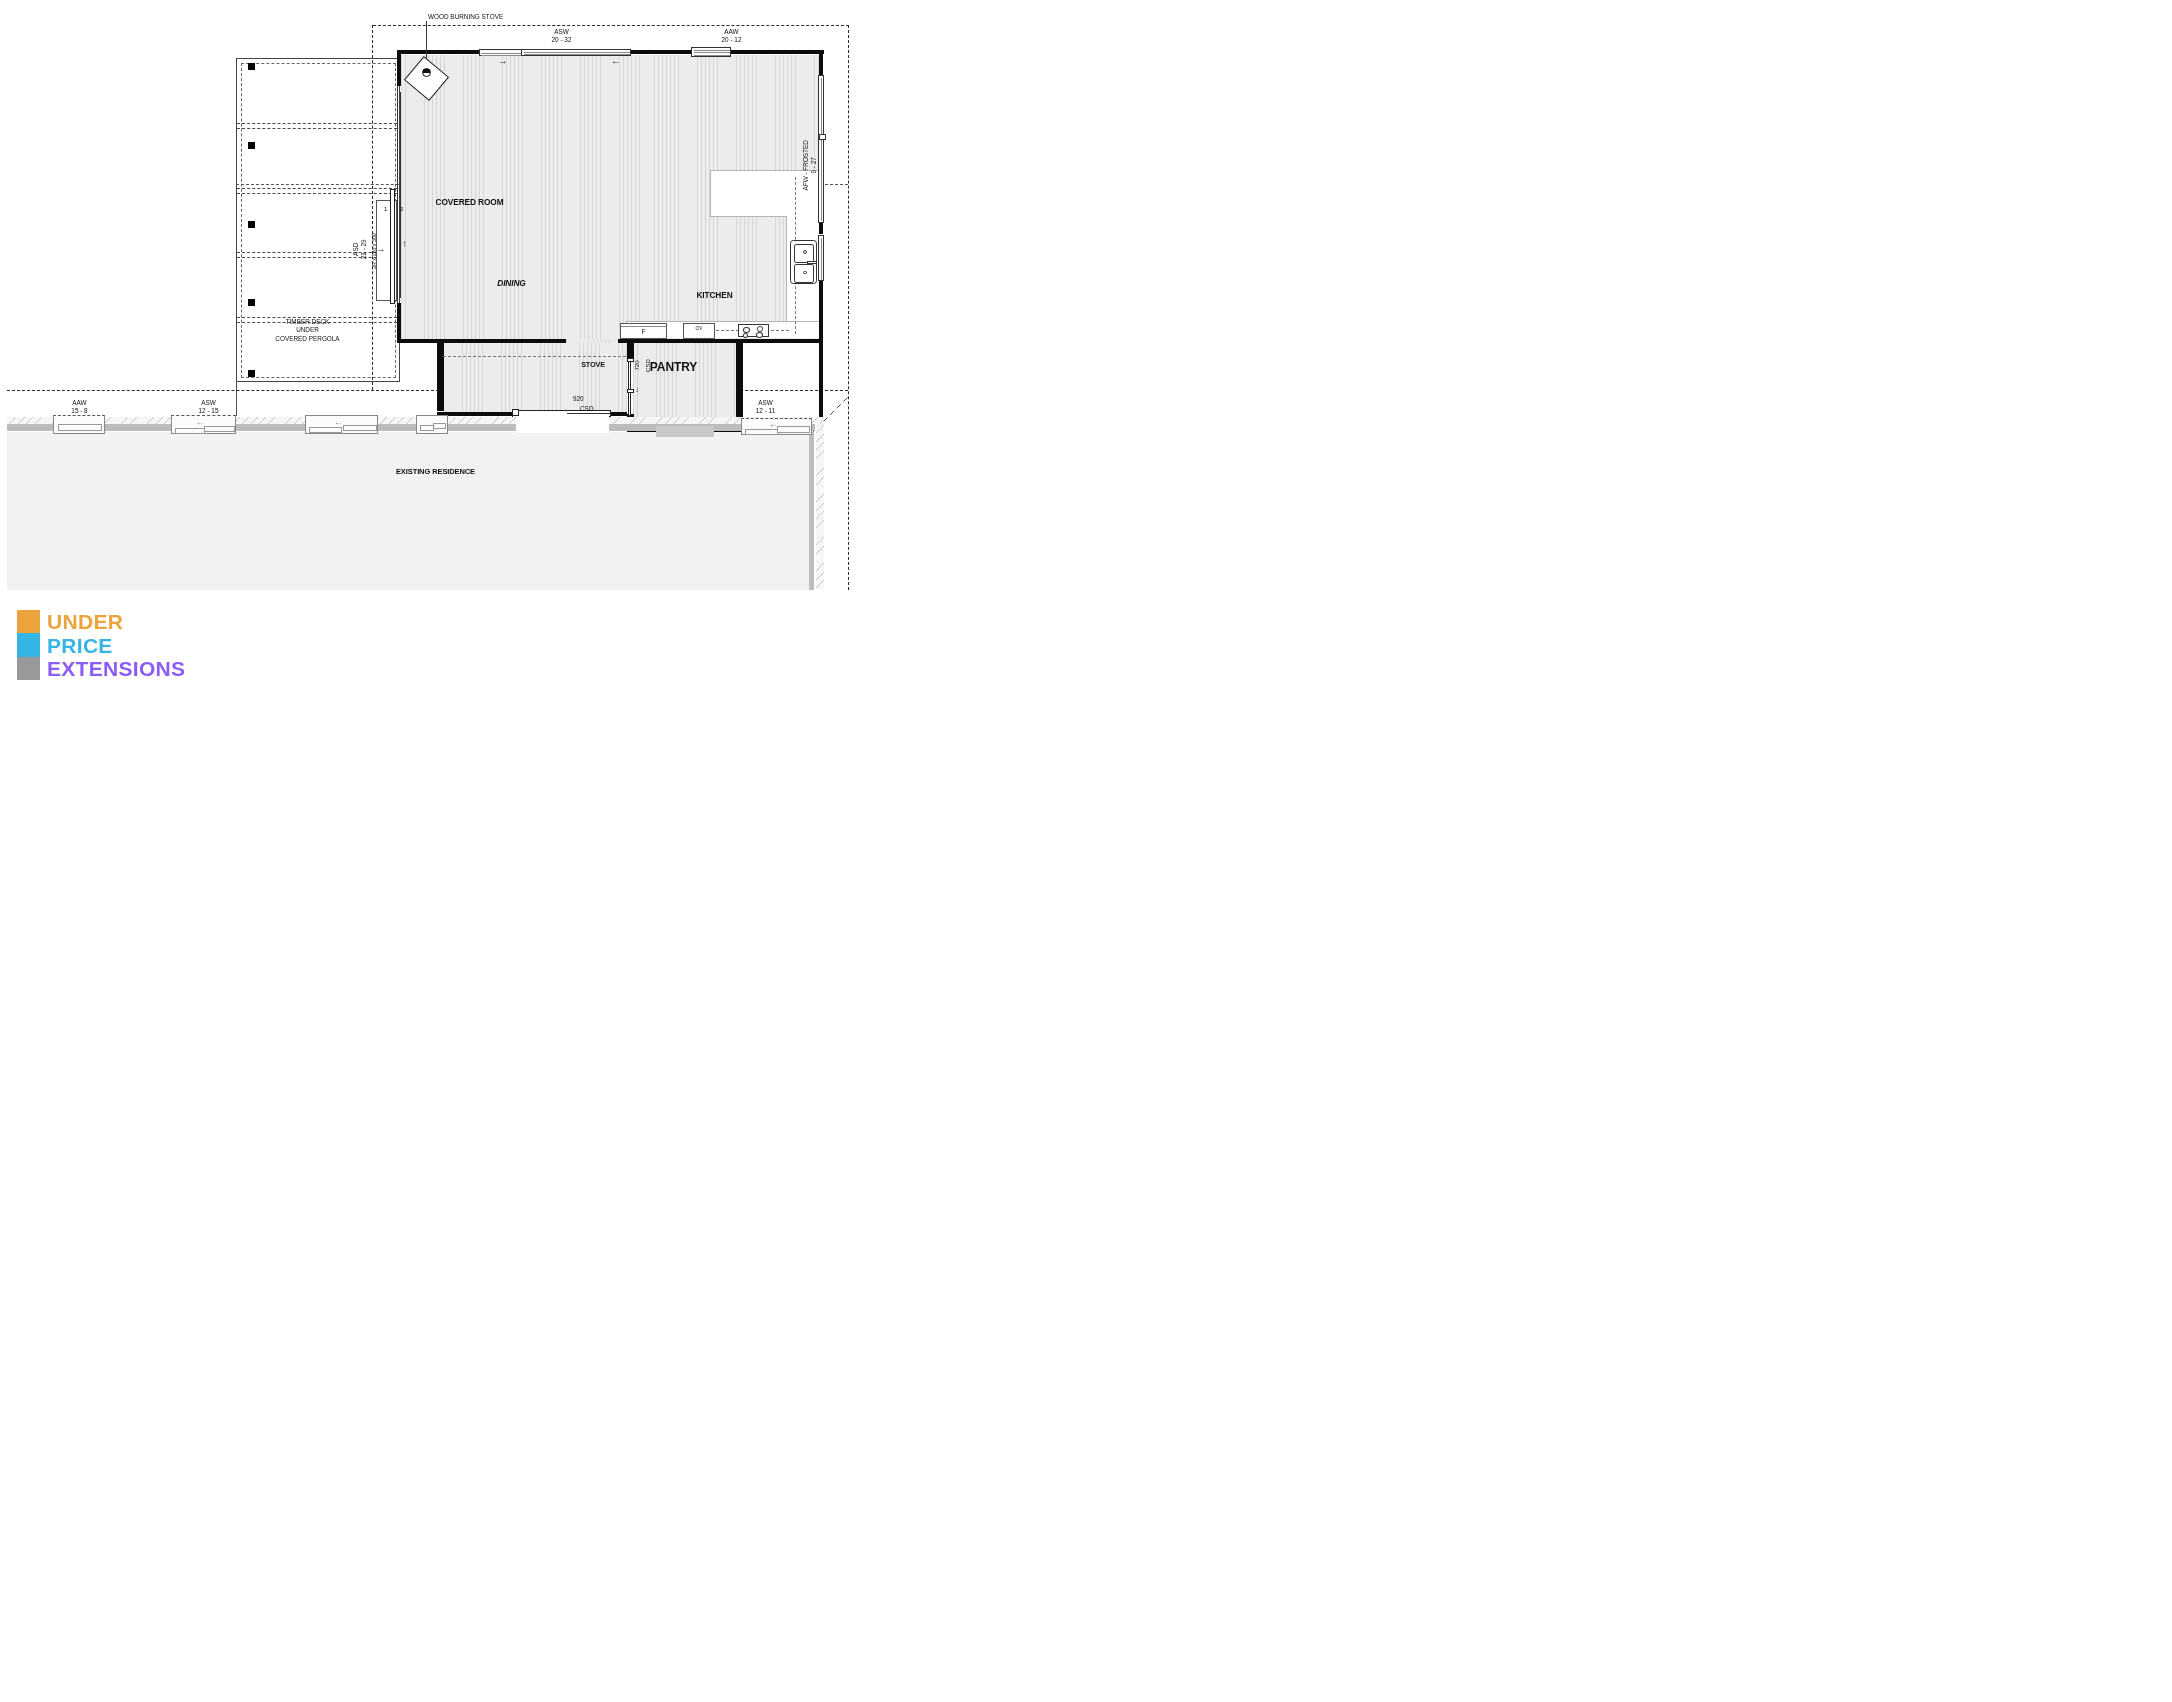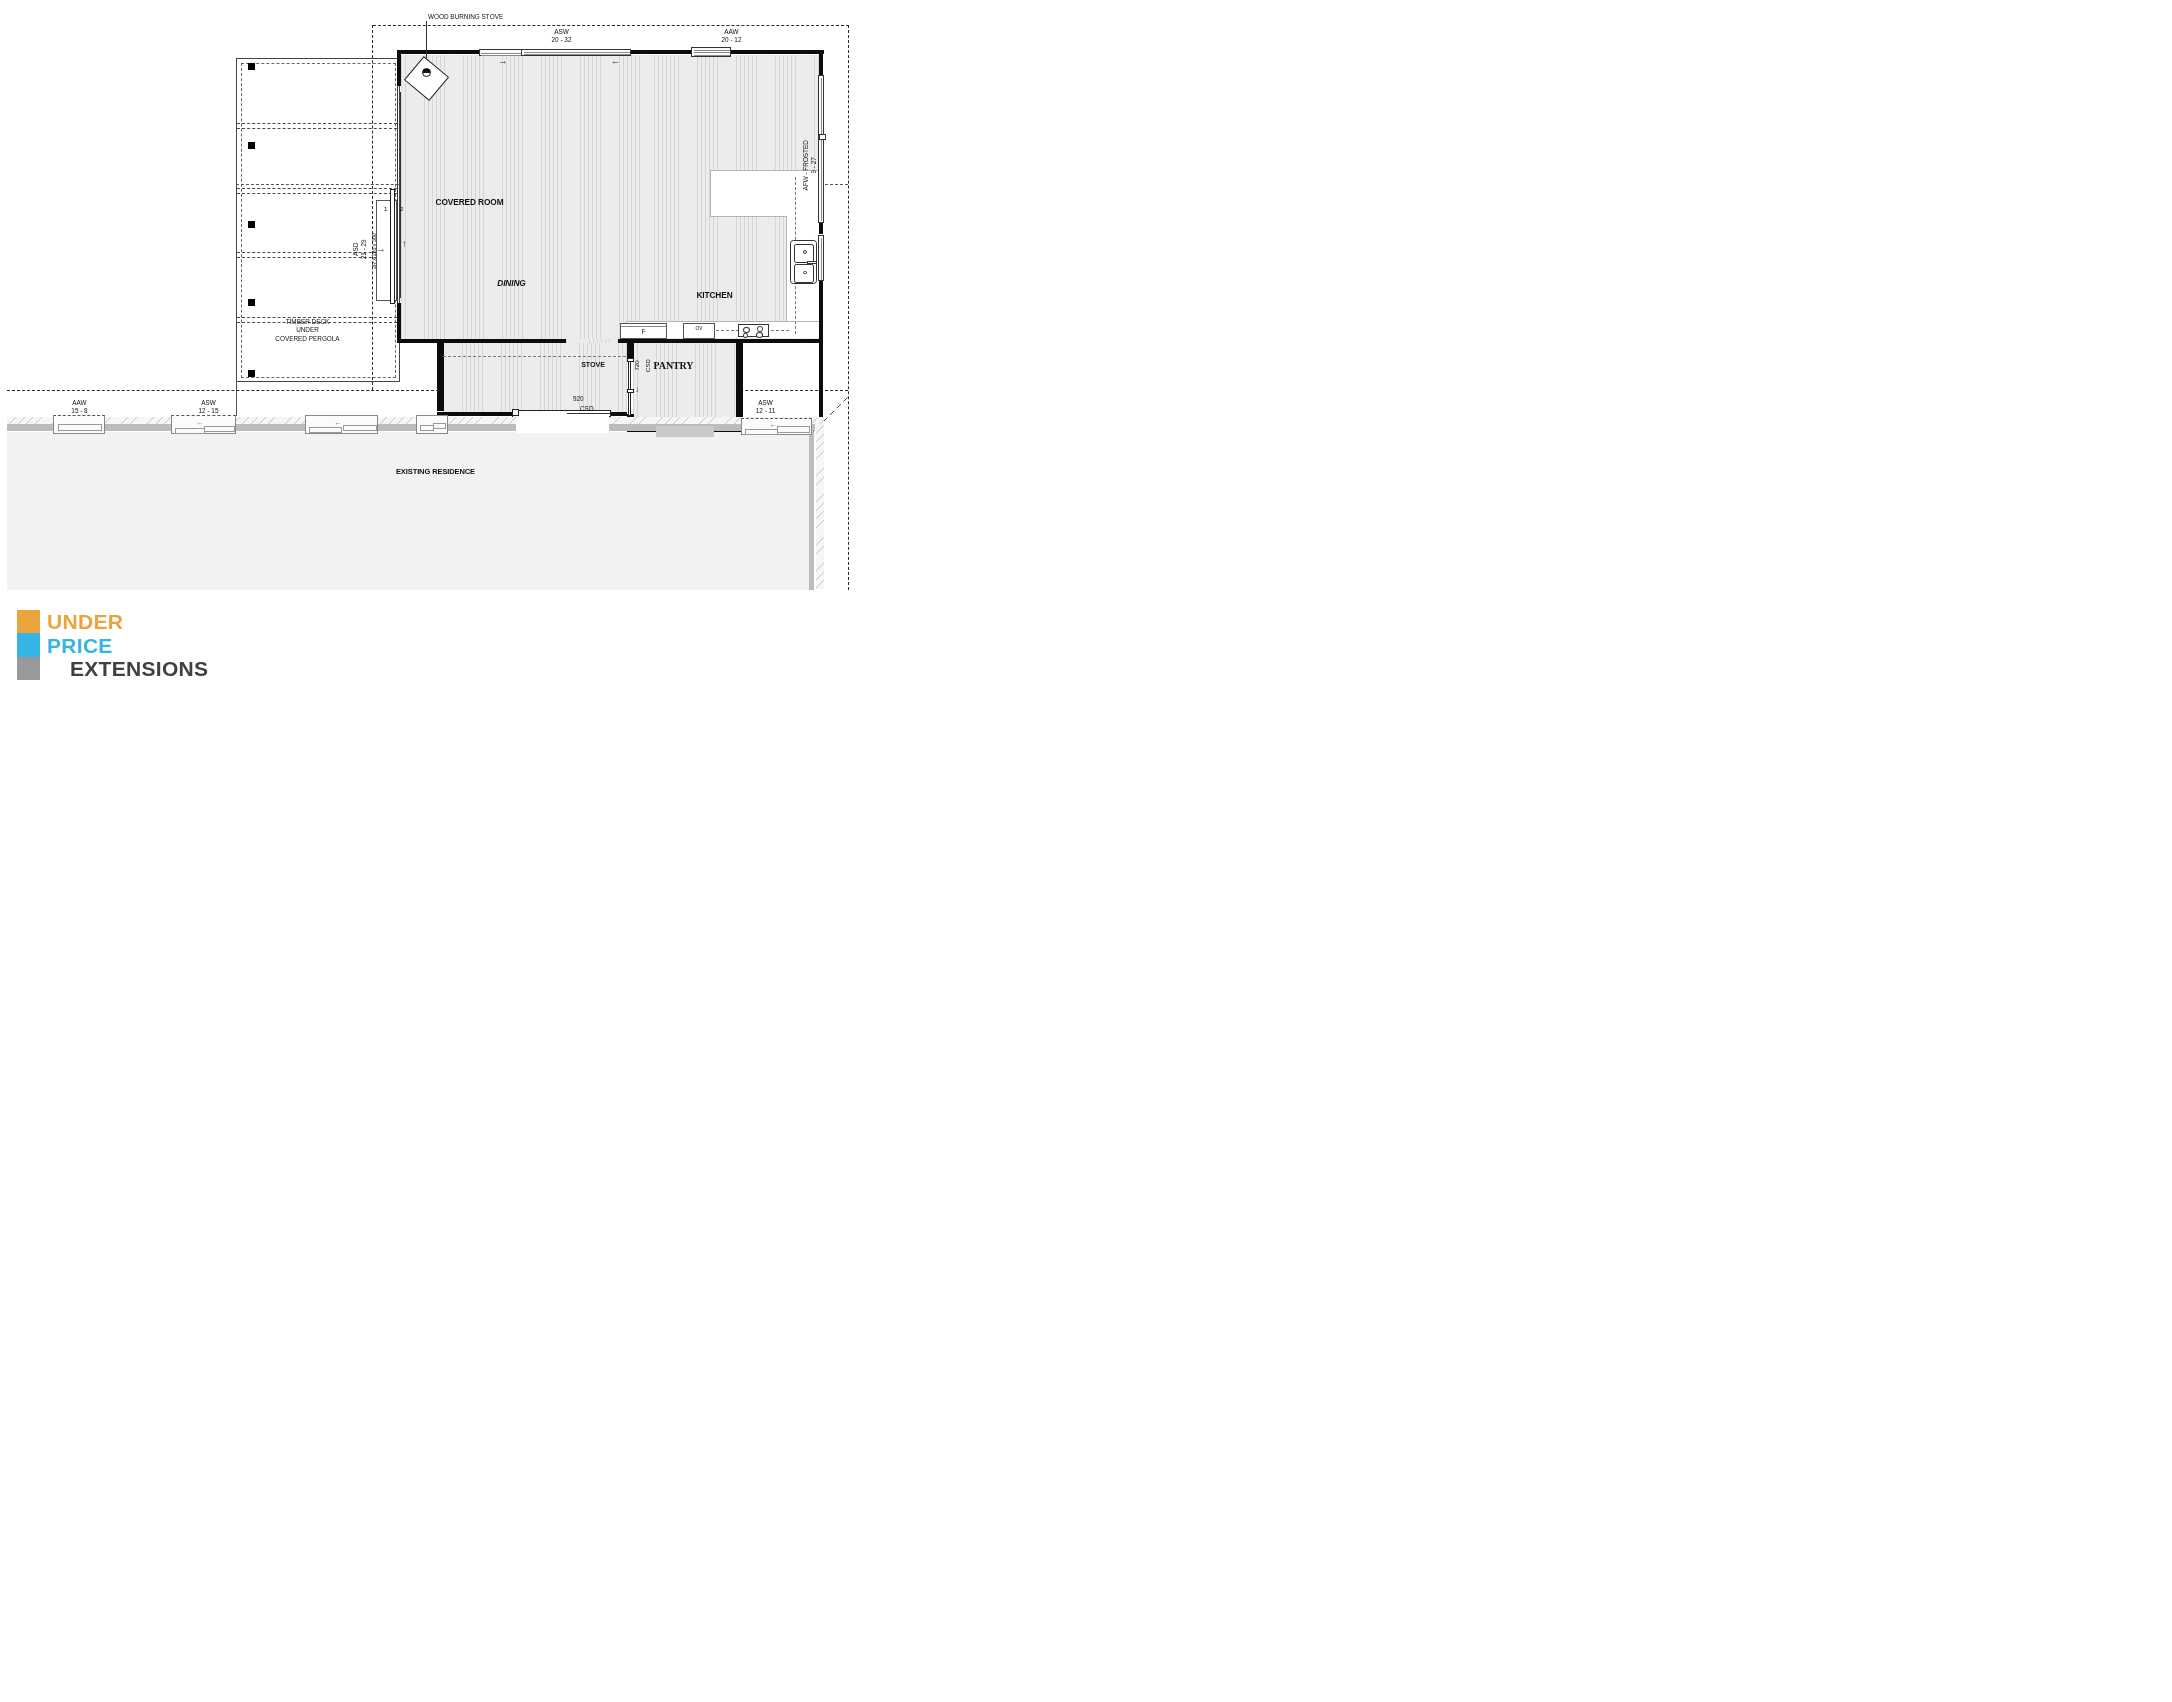--- a/index.html
+++ b/index.html
@@ -181,21 +181,21 @@
   <div class="abs" style="left:512px;top:415px;width:5px;height:5px;border:0.6px solid #222;background:#fff;"></div>
   <div class="abs" style="left:573px;top:395px;font-size:6.4px;font-weight:500;">920</div>
   <div class="abs" style="left:580px;top:405px;font-size:6.4px;font-weight:500;">CSD</div>
   <div class="arrow" style="left:563px;top:404px;font-size:9px;">←</div>
 
   <div class="vhatch" style="left:633px;top:343px;width:103px;height:82px;"></div>
   <div class="wall" style="left:627px;top:343px;width:6.7px;height:18px;"></div>
   <div class="wall" style="left:627px;top:414px;width:6.7px;height:12.2px;"></div>
   <div class="wall" style="left:736px;top:343px;width:6.7px;height:88px;"></div>
   <div class="wall" style="left:627px;top:425px;width:116px;height:6.7px;"></div>
-  <div class="lbl" style="left:632px;top:360px;width:83px;text-align:center;font-size:10px;font-family:Liberation Serif, serif;">PANTRY</div>
+  <div class="lbl" style="left:632px;top:360px;width:83px;text-align:center;font-size:12px;">PANTRY</div>
 
   <div class="doorleaf" style="left:628px;top:361px;width:3.3px;height:55px;"></div>
   <div class="abs" style="left:627px;top:358px;width:6.7px;height:4.4px;border:0.6px solid #222;background:#fff;box-sizing:border-box;"></div>
   <div class="abs" style="left:627px;top:389px;width:6.7px;height:4.4px;border:0.6px solid #222;background:#fff;box-sizing:border-box;"></div>
   <div class="abs rot" style="left:631px;top:362px;font-size:6.1px;font-weight:500;">720</div>
   <div class="abs rot" style="left:641px;top:362px;font-size:6.1px;font-weight:500;">CSD</div>
   <div class="arrow" style="left:635px;top:384px;font-size:8.3px;">↓</div>
 
   <div class="wall" style="left:819px;top:343px;width:4.4px;height:75px;"></div>
 
@@ -247,16 +247,16 @@
     <div>12 - 11</div>
   </div>
 
   <div class="lbl" style="left:352px;top:467px;width:167px;text-align:center;font-size:7.5px;">EXISTING RESIDENCE</div>
 
   <div class="logo-sq" style="left:16.7px;top:610px;height:24px;background:#EBA33B;"></div>
   <div class="logo-sq" style="left:16.7px;top:633px;height:24px;background:#35B5E5;"></div>
   <div class="logo-sq" style="left:16.7px;top:657px;height:23.4px;background:#98999B;"></div>
   <div class="logo-txt" style="top: 611px; color: rgb(235, 163, 59);">UNDER</div>
   <div class="logo-txt" style="top: 635px; color: rgb(53, 181, 229);">PRICE</div>
-  <div class="logo-txt" style="top: 658px; color: #404040; margin-left: 23px;">EXTENSIONS</div>
+  <div class="logo-txt" style="top: 658px; color: #8b5cf6;">EXTENSIONS</div>
 
 </div>
 
 
 </body></html>

